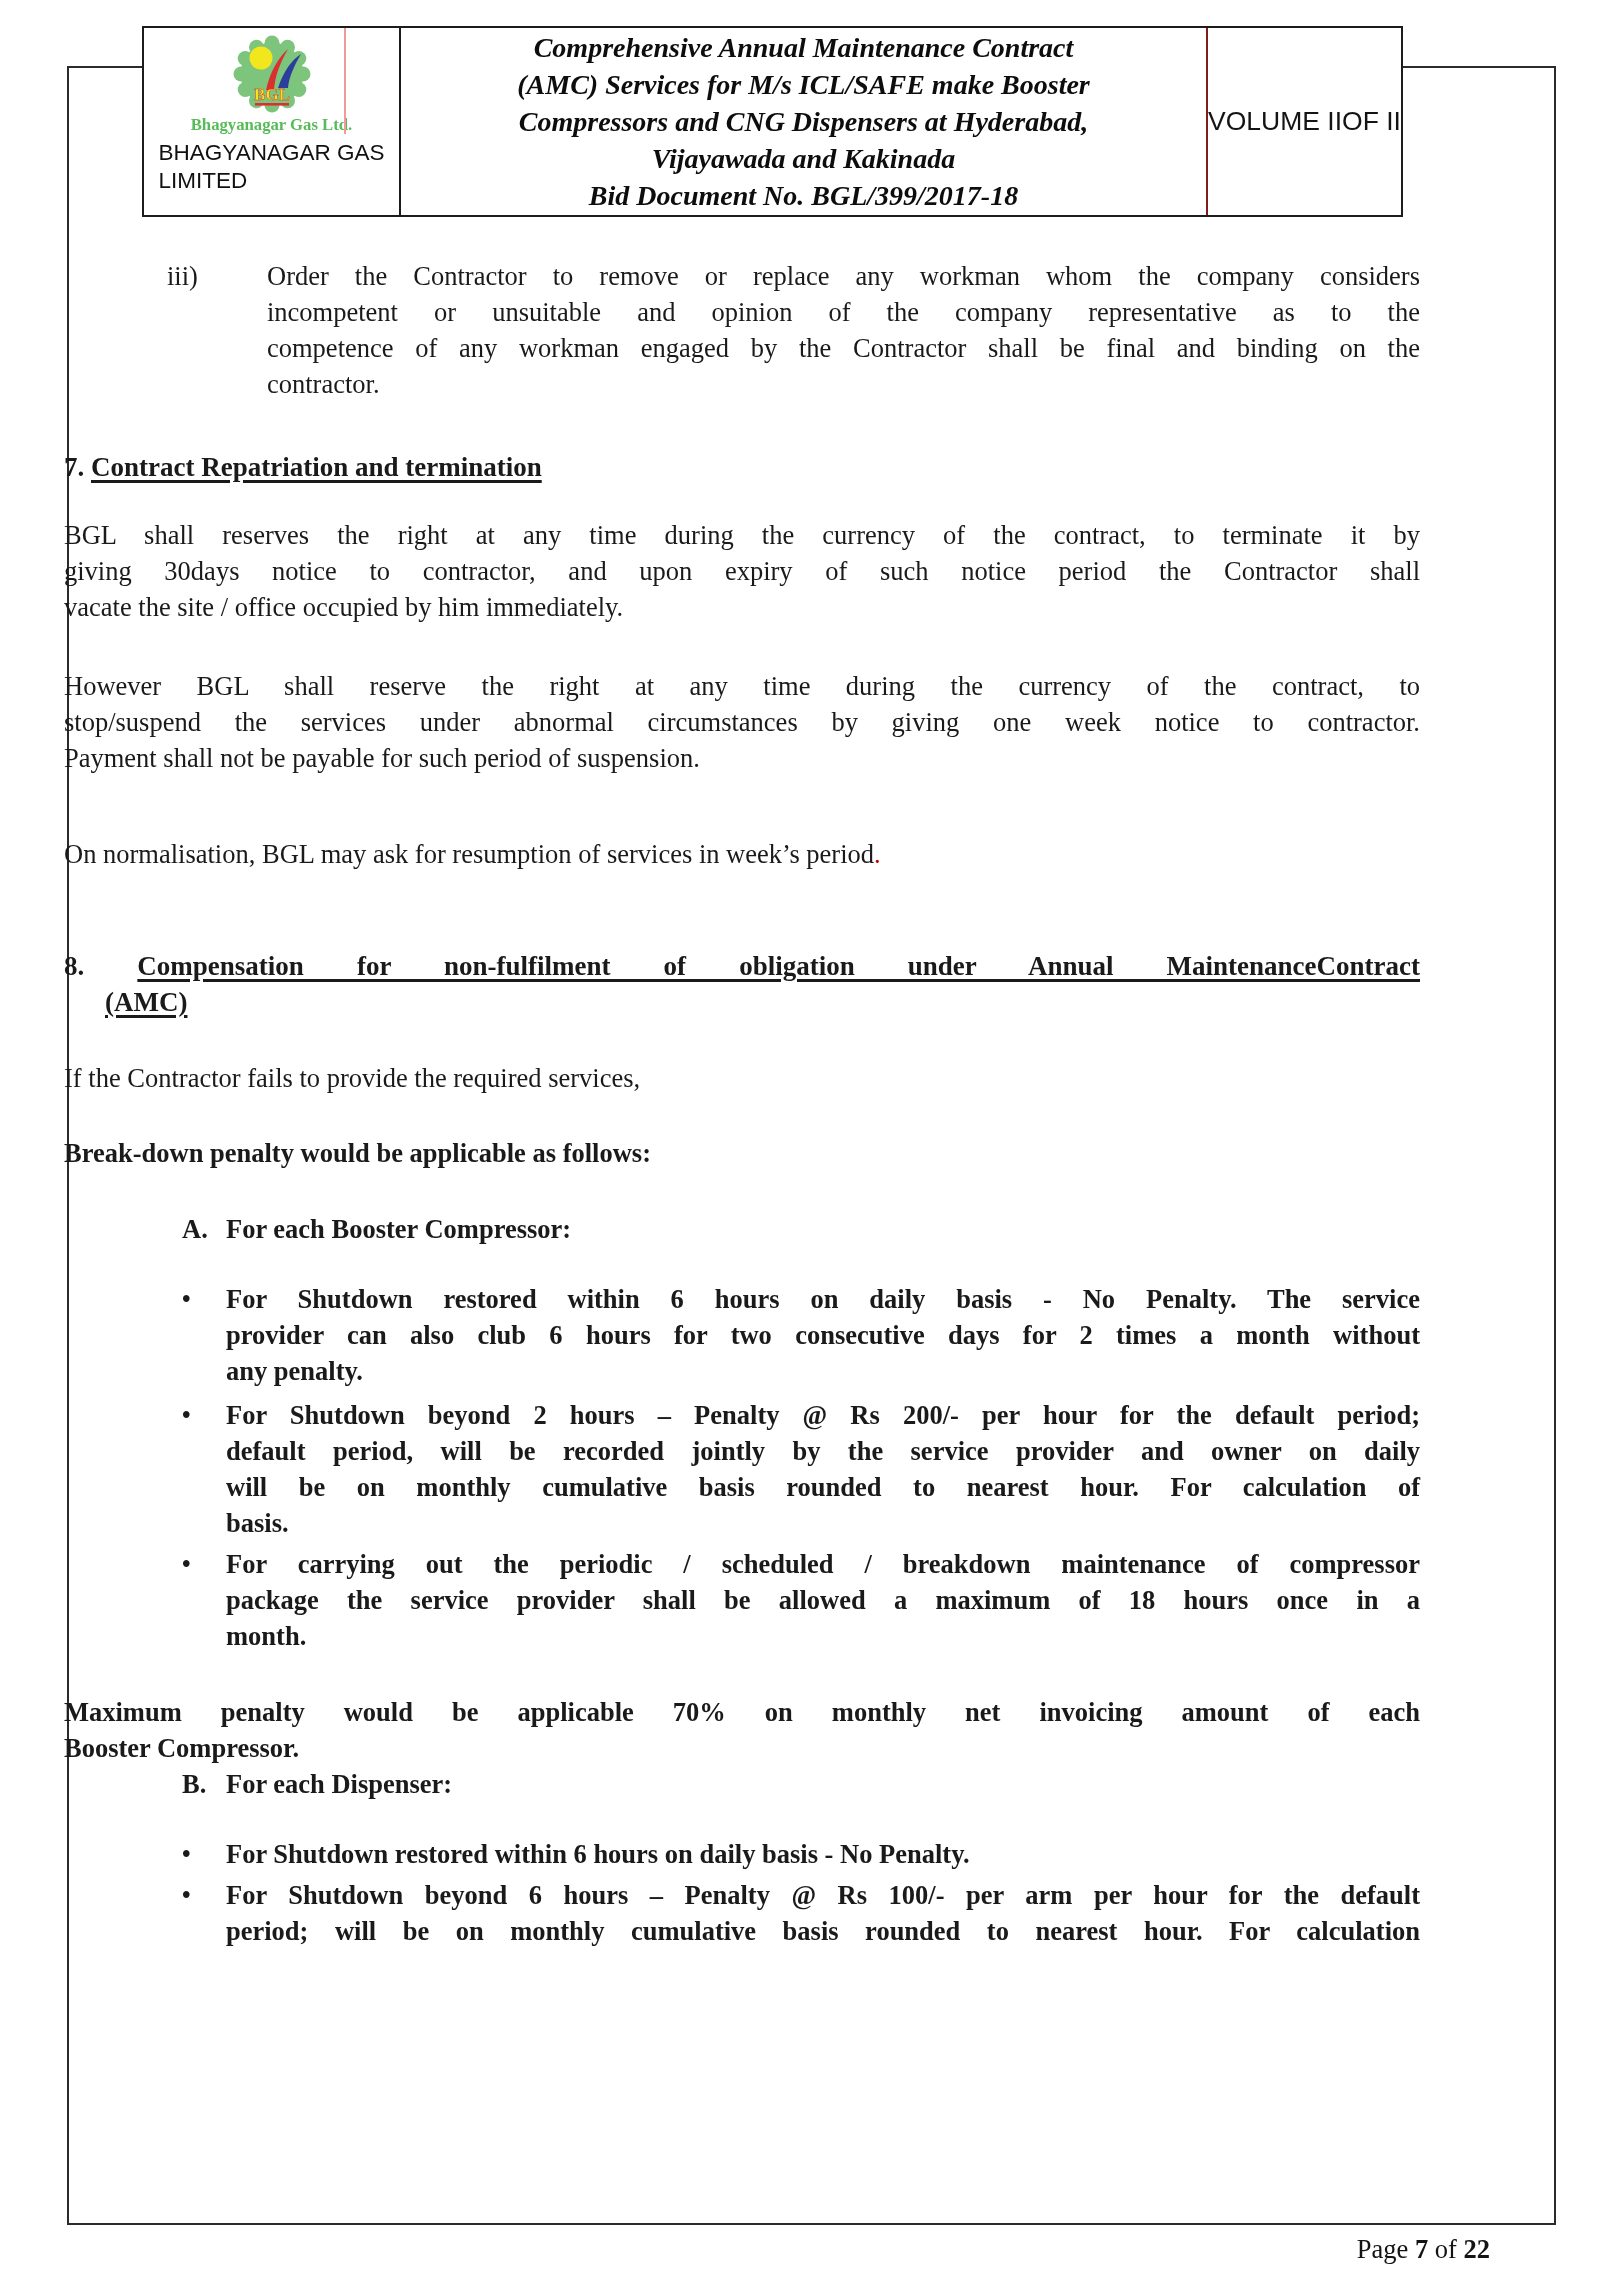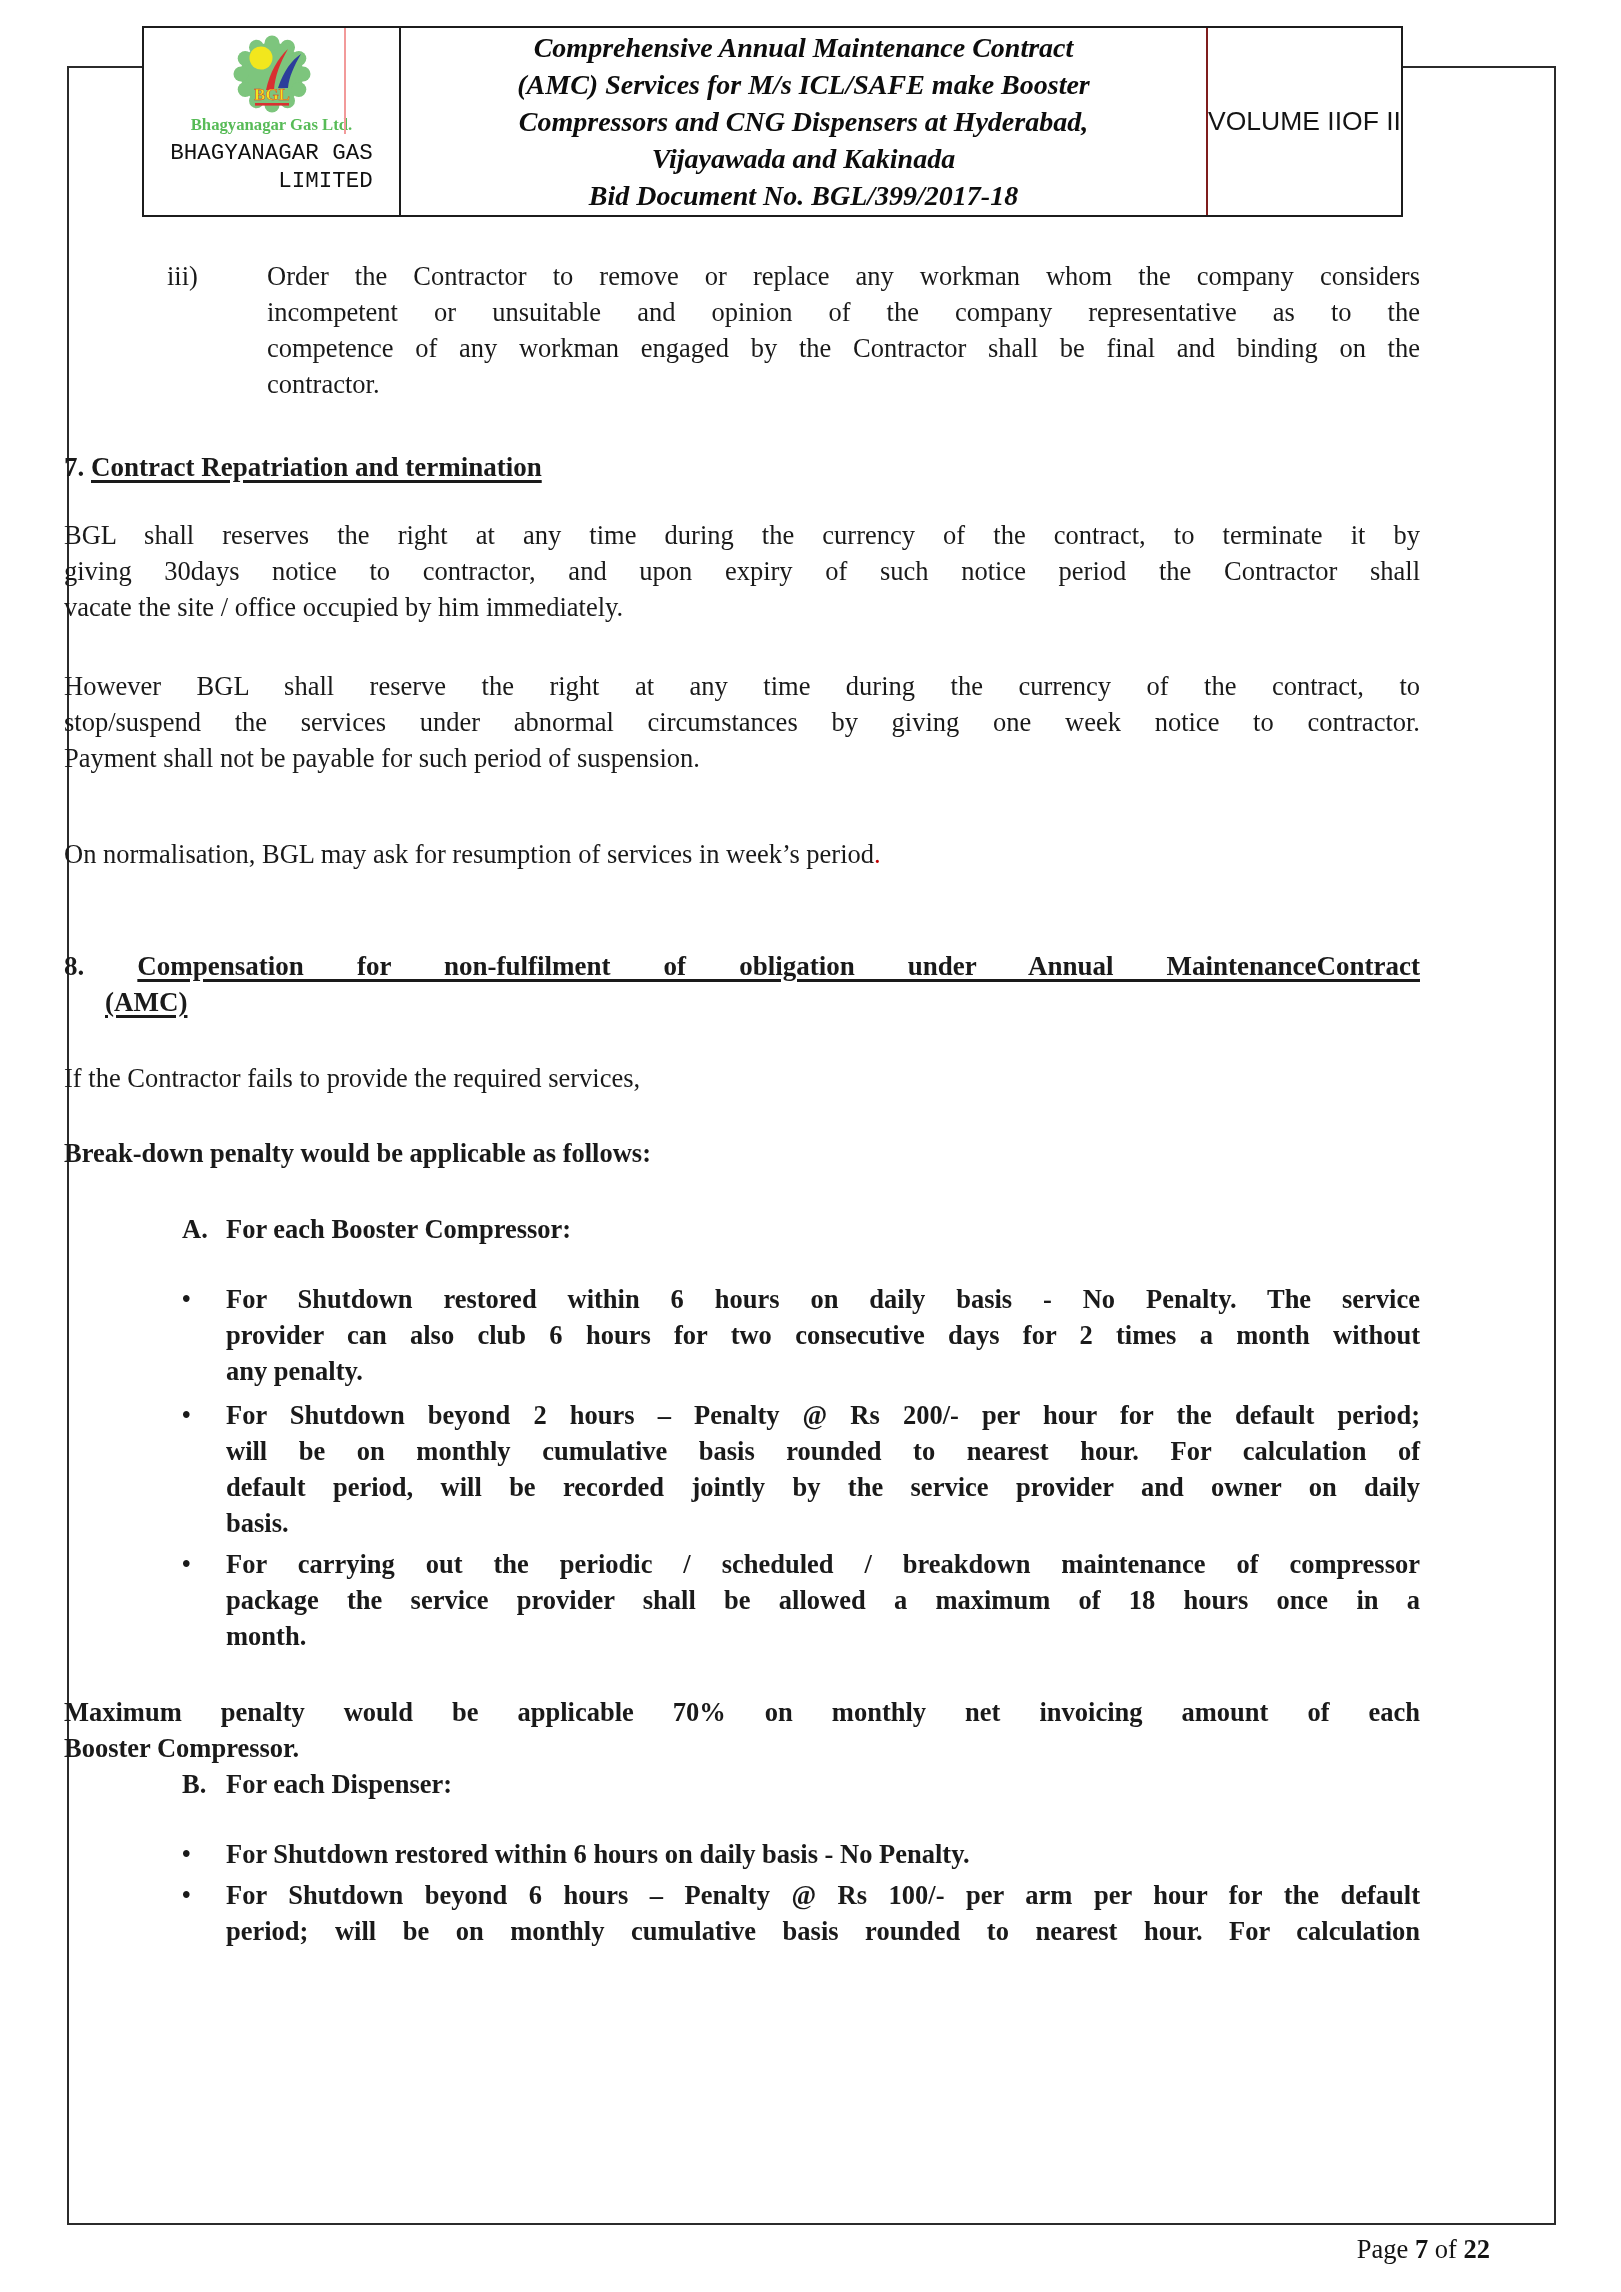--- a/index.html
+++ b/index.html
@@ -24,22 +24,22 @@
   }
   .logo-divider {
     position:absolute; right:53px; top:0; width:2px; height:106px; background:#f29a9a;
   }
   .logo-emblem { width:90px; height:82px; }
   .logo-subtitle {
     font-size:16.7px; font-weight:bold; line-height:19.6px; margin-top:1px;
     font-family:"Liberation Serif", serif;
   }
   .company-name {
-    font-family:Liberation Mono, monospace; font-size:22.5px; line-height:28px;
-    text-align:right; color:#111; margin-top:3.9px;
+    font-family:Liberation Sans, sans-serif; font-size:22.5px; line-height:28px;
+    text-align:left; color:#111; margin-top:3.9px;
   }
   .cell-title {
     flex:1; border-right:2px solid #7f1d1d;
     display:flex; flex-direction:column; justify-content:center; align-items:center;
     font-weight:bold; font-size:28px; line-height:37px; text-align:center; color:#0d0d0d;
     padding:0 13.7px;
     font-style:italic;
   }
   .cell-volume {
     width:193px; display:flex; justify-content:center; align-items:center;
@@ -184,22 +184,22 @@
     <div class="lines">
         <div class="jline">For Shutdown restored within 6 hours on daily basis - No Penalty. The service</div>
         <div class="jline">provider can also club 6 hours for two consecutive days for 2 times a month without</div>
         <div class="jline last">any penalty.</div>
       </div>
   </div>
   <div class="bullet b-a2">
     <div class="marker">•</div>
     <div class="lines">
         <div class="jline">For Shutdown beyond 2 hours – Penalty @ Rs 200/- per hour for the default period;</div>
+        <div class="jline">default period, will be recorded jointly by the service provider and owner on daily</div>
         <div class="jline">will be on monthly cumulative basis rounded to nearest hour. For calculation of</div>
-        <div class="jline">default period, will be recorded jointly by the service provider and owner on daily</div>
         <div class="jline last">basis.</div>
       </div>
   </div>
   <div class="bullet b-a3">
     <div class="marker">•</div>
     <div class="lines">
         <div class="jline">For carrying out the periodic / scheduled / breakdown maintenance of compressor</div>
         <div class="jline">package the service provider shall be allowed a maximum of 18 hours once in a</div>
         <div class="jline last">month.</div>
       </div>

